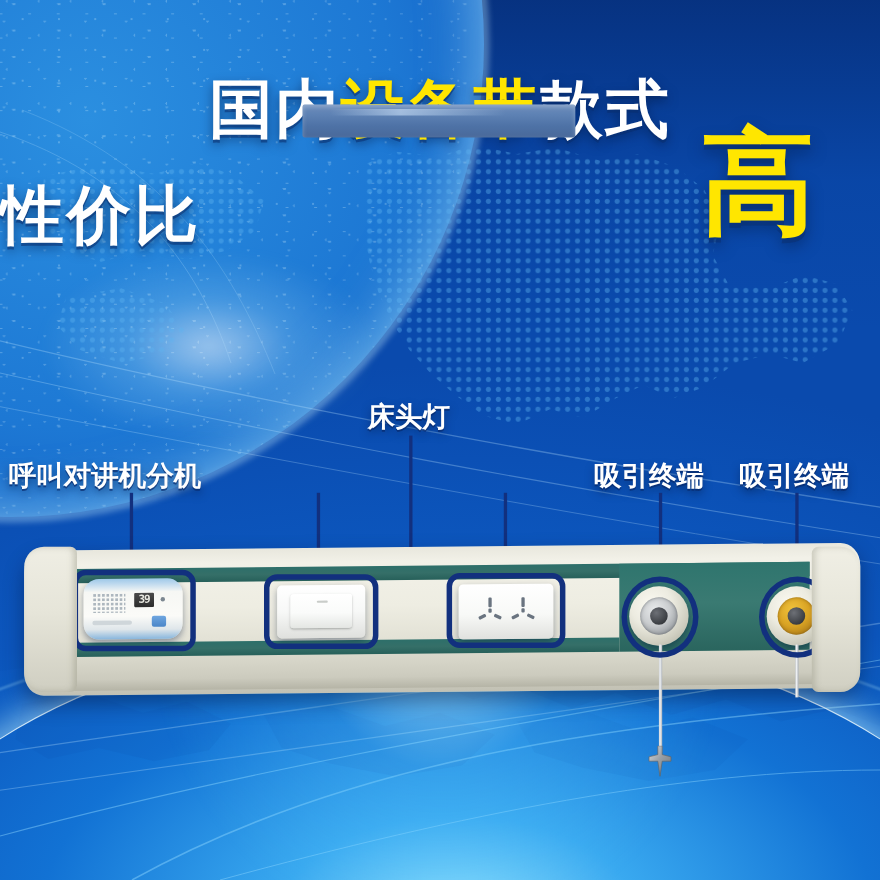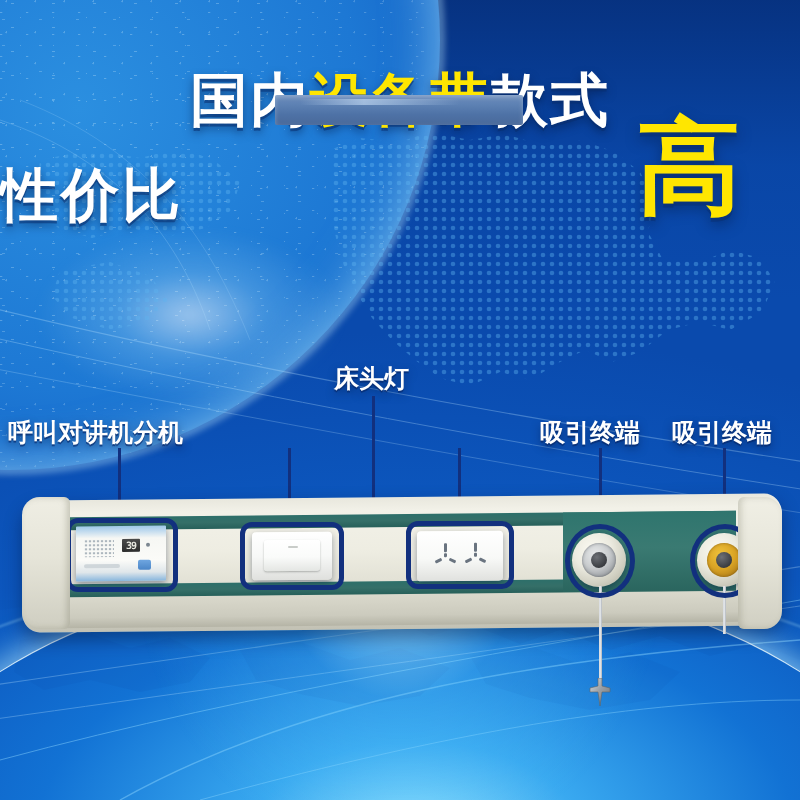--- a/index.html
+++ b/index.html
@@ -184,21 +184,21 @@
   }
   .panel-lip{
     position:absolute; left:40px; top:118px; width:680px; height:10px;
     background:linear-gradient(180deg,#cbcabd 0%,#b5b4a6 100%);
   }
 
   
   .intercom{
     position:absolute; left:76px; top:526px; width:90px; height:55px;
     background:linear-gradient(180deg,#9ec8e8 0%,#bcd8ee 8%,#f6f7f4 22%,#fbfbf8 62%,#dfe6ea 84%,#88b6dd 100%);
-    border-radius:1px;
+    border-radius:14px;
     box-shadow:0 3px 7px rgba(0,20,60,.4);
     transform:skewY(-0.55deg);
   }
   .ic-grille{
     position:absolute; left:8px; top:13px; width:30px; height:18px;
     background-image:radial-gradient(circle, #9aa6b0 45%, transparent 48%);
     background-size:4px 4px;
     opacity:.8;
   }
   .ic-disp{

